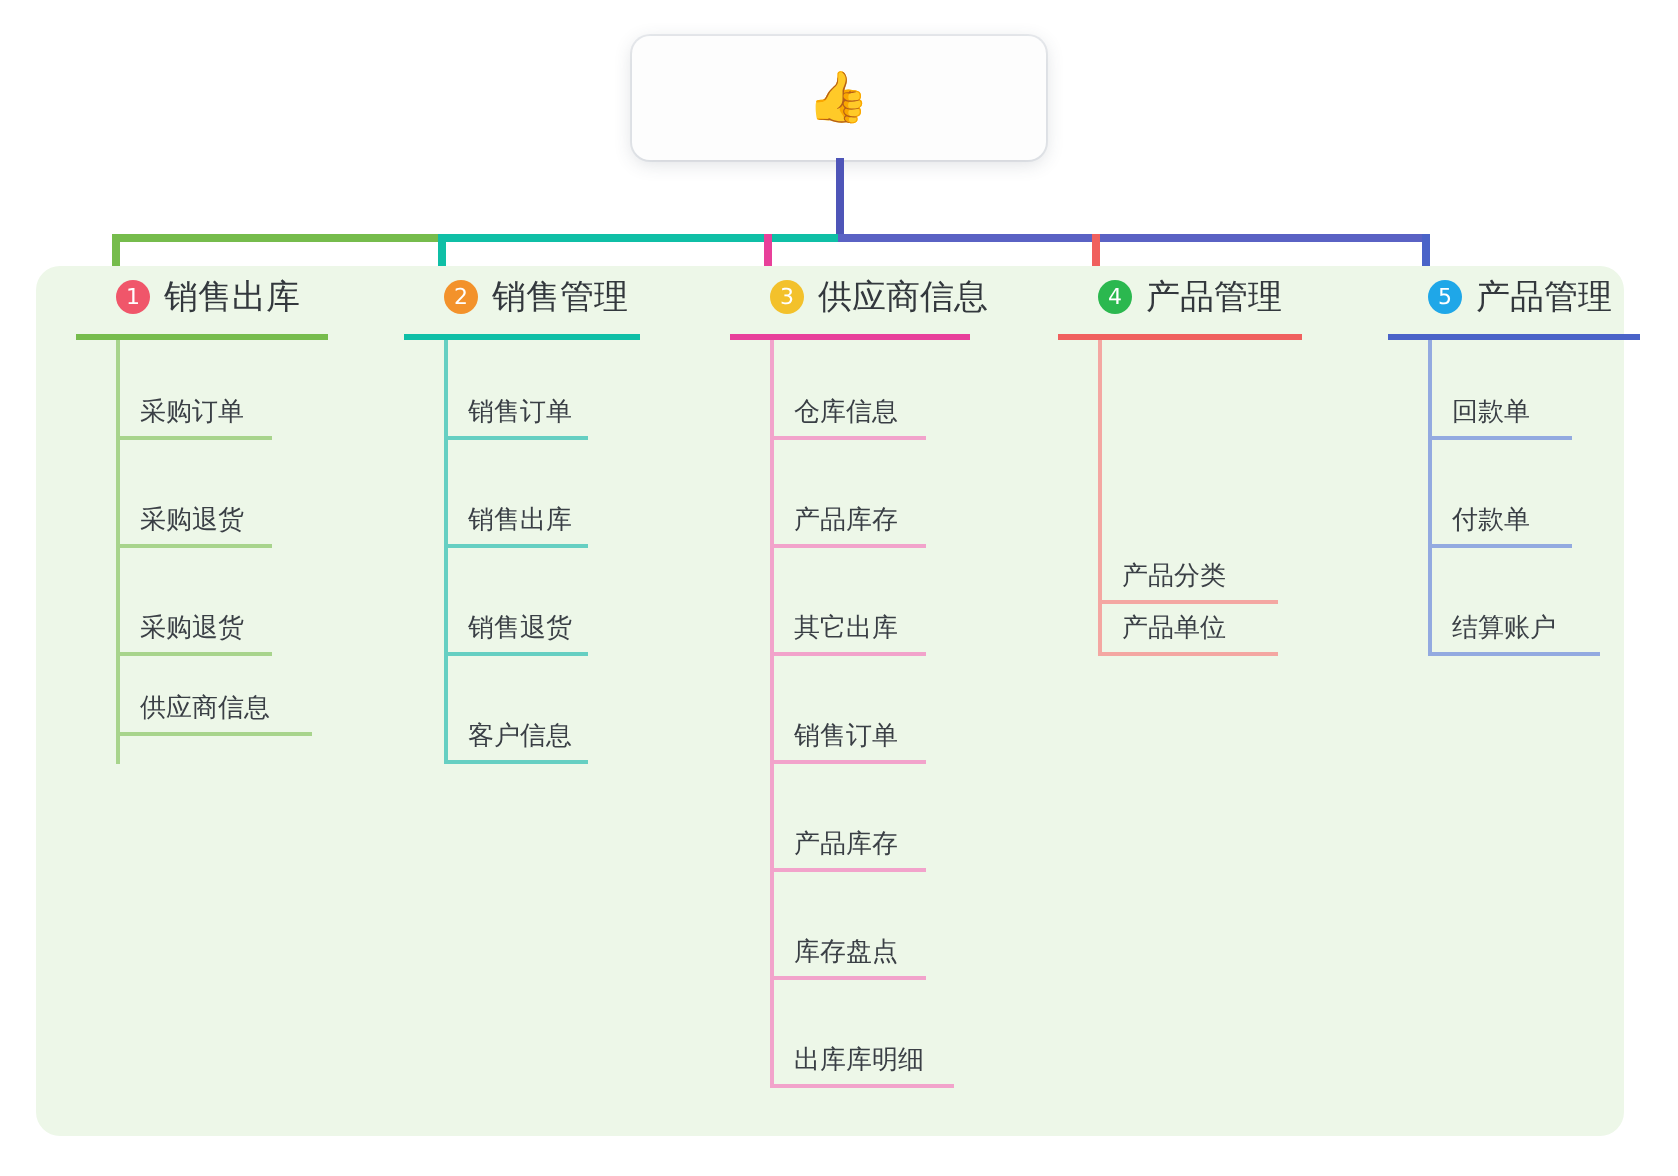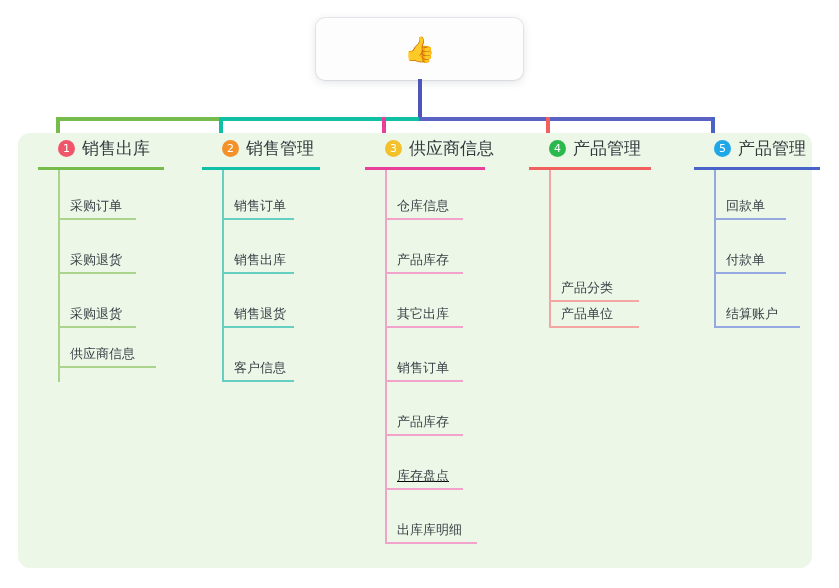--- a/index.html
+++ b/index.html
@@ -156,21 +156,21 @@
             <div class="leaf-rule" style="width: 78px; background: rgb(242, 163, 203);"></div>
           </div>
           <div class="leaf" style="top: 226px;">
             <span class="leaf-text">销售订单</span>
             <div class="leaf-rule" style="width: 78px; background: rgb(242, 163, 203);"></div>
           </div>
           <div class="leaf" style="top: 280px;">
             <span class="leaf-text">产品库存</span>
             <div class="leaf-rule" style="width: 78px; background: rgb(242, 163, 203);"></div>
           </div>
-          <div class="leaf" style="top: 334px; text-decoration: underline;">
+          <div class="leaf" style="top: 334px;">
             <span class="leaf-text">库存盘点</span>
             <div class="leaf-rule" style="width: 78px; background: rgb(242, 163, 203);"></div>
           </div>
           <div class="leaf" style="top: 388px;">
             <span class="leaf-text">出库库明细</span>
             <div class="leaf-rule" style="width: 92px; background: rgb(242, 163, 203);"></div>
           </div>
         </div>
         <div class="col" style="left: 511px;">
           <div class="branch">

